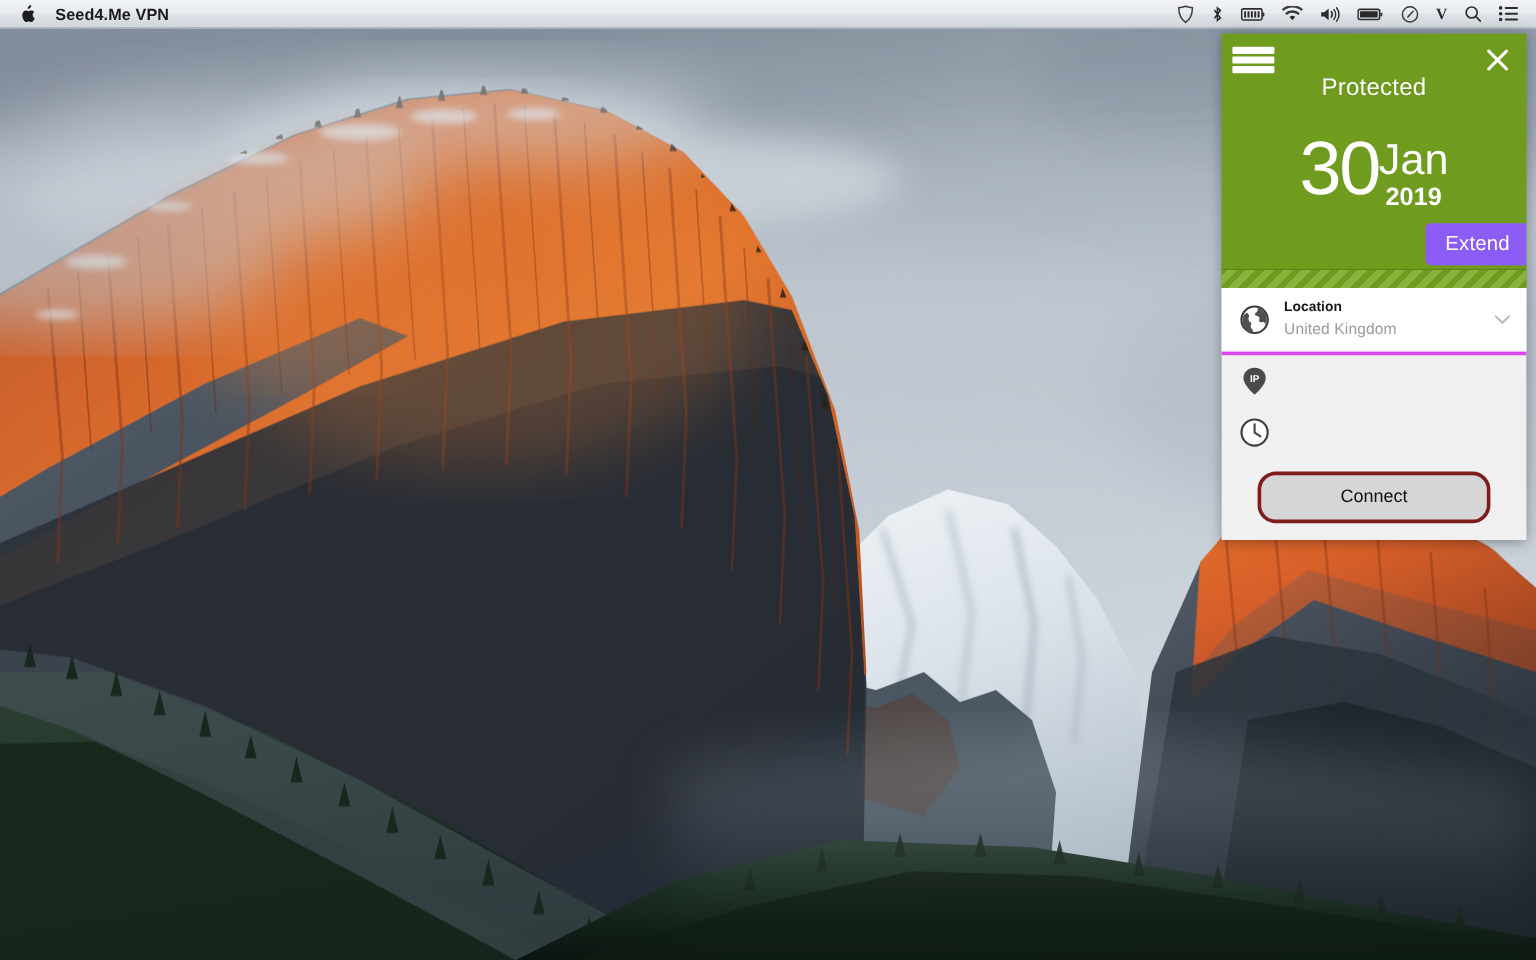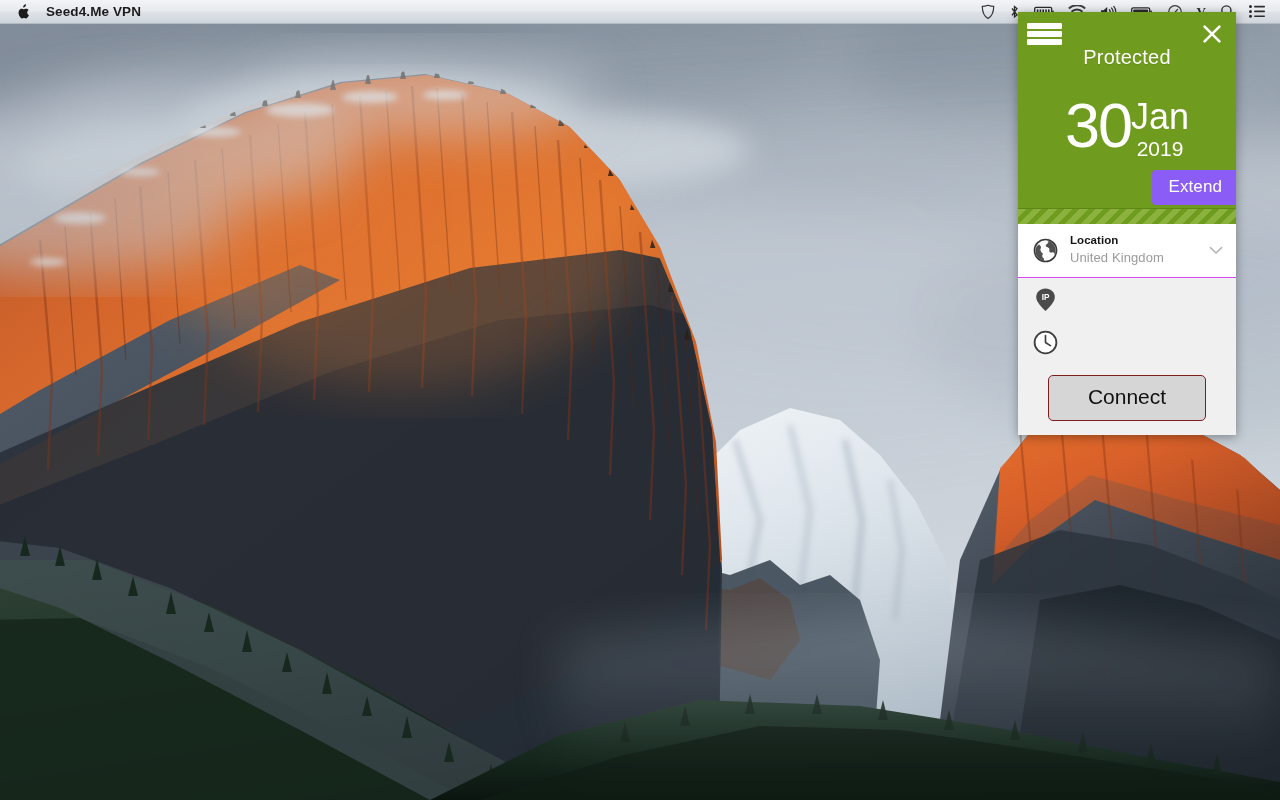--- a/index.html
+++ b/index.html
@@ -14,34 +14,34 @@
   #wallpaper{ position:absolute; inset:0; }
 
   
   #menubar{
     position:absolute; top:0; left:0; width:1280px; height:24px;
     background:linear-gradient(to bottom,#f2f4f6 0%,#e7eaee 48%,#dfe3e8 52%,#cfd5dc 100%);
     border-bottom:1px solid #b3bac2;
     display:flex; align-items:center; z-index:50;
     font-size:13px; color:#1c1c1c;
   }
-  .mb-left{ display:flex; align-items:center; padding-left:10px; gap:0; }
+  .mb-left{ display:flex; align-items:flex-end; padding-left:10px; gap:0; }
   .mb-apple{ width:26px; display:flex; justify-content:center; align-items:center; }
   .mb-title{ font-weight:bold; font-size:13.5px; letter-spacing:.1px; padding:0 10px; }
   .mb-right{ margin-left:auto; display:flex; align-items:center; padding-right:8px; gap:0; }
   .mb-icon{
     height:24px; padding:0 7px; display:flex; align-items:center; justify-content:center;
     color:#2b2b2b;
   }
   .mb-icon svg{ display:block; }
   .mb-letter{ font-size:13px; font-weight:600; font-family:"Liberation Serif", serif; }
 
   
   #vpn-panel{
-    position:absolute; top:12px; left:1018px; width:218px; z-index:60;
+    position:absolute; top:28px; left:1018px; width:254px; z-index:60;
     box-shadow:0 2px 10px rgba(0,0,0,.35);
     font-family:"Liberation Sans", sans-serif;
   }
 
   
   .vpn-green{
     position:relative; background:#6f9b1e; height:212px; overflow:hidden;
   }
   .vpn-hamburger{
     position:absolute; top:9px; left:9px; width:35px; height:26px;
@@ -66,21 +66,21 @@
   }
   .vpn-day{
     color:#ffffff; font-size:63px; line-height:56px; font-weight:300;
     letter-spacing:-2px;
   }
   .vpn-my{ margin-top:2px; }
   .vpn-month{
     color:#ffffff; font-size:36px; line-height:36px; font-weight:300; display:block;
   }
   .vpn-year{
-    color:#ffffff; font-size:21px; line-height:24px; font-weight:400; display:block;
+    color:#ffffff; font-size:21px; line-height:24px; font-weight:700; display:block;
     text-align:center; margin-top:2px;
   }
 
   .vpn-extend{
     position:absolute; right:0; bottom:19px;
     background:#8b5cf6; color:#ffffff;
     font-size:17px; font-weight:400;
     padding:7px 14px 8px 16px;
     border-radius:4px 0 0 4px;
     cursor:pointer; letter-spacing:.1px;
@@ -94,33 +94,33 @@
     border-top:1px solid #5d8618;
   }
 
   
   .vpn-white{ background:#f0f0f0; padding-bottom:14px; }
   .vpn-row{
     display:flex; align-items:center; padding:8px 12px 8px 14px; gap:11px;
     position:relative;
   }
   .vpn-row.location{
-    background:#ffffff; border-bottom:1px solid #d946ef; cursor:pointer;
+    background:#ffffff; border-bottom:3px solid #d946ef; cursor:pointer;
     padding-top:9px; padding-bottom:9px;
   }
   .vpn-ico{ width:27px; height:27px; flex:0 0 27px; display:flex; align-items:center; justify-content:center; }
   .vpn-text{ flex:1; min-width:0; }
   .vpn-label{ font-size:11.5px; color:#161616; font-weight:bold; line-height:14px; letter-spacing:.05px; }
   .vpn-value{ font-size:13px; color:#9a9a9a; line-height:21px; font-weight:300; letter-spacing:.1px; }
   .vpn-chevron{ width:16px; flex:0 0 16px; display:flex; align-items:center; justify-content:center; }
 
   .vpn-connect-wrap{ padding:11px 30px 0 30px; }
   .vpn-connect{
-    display:block; width:100%; background:#d6d6d6; border:1px solid #7f1d1d;
-    border-radius:5px; color:#111; font-size:21px; font-weight:400;
+    display:block; width:100%; background:#d6d6d6; border:3px solid #7f1d1d;
+    border-radius:15px; color:#111; font-size:15px; font-weight:400;
     padding:9px 0 11px; cursor:pointer; text-align:center;
     font-family:"Liberation Sans", sans-serif;
   }
 </style>
 </head>
 <body>
 
 <div id="desktop">
 
   <svg id="wallpaper" viewBox="0 0 1280 800" preserveAspectRatio="none" xmlns="http://www.w3.org/2000/svg">

